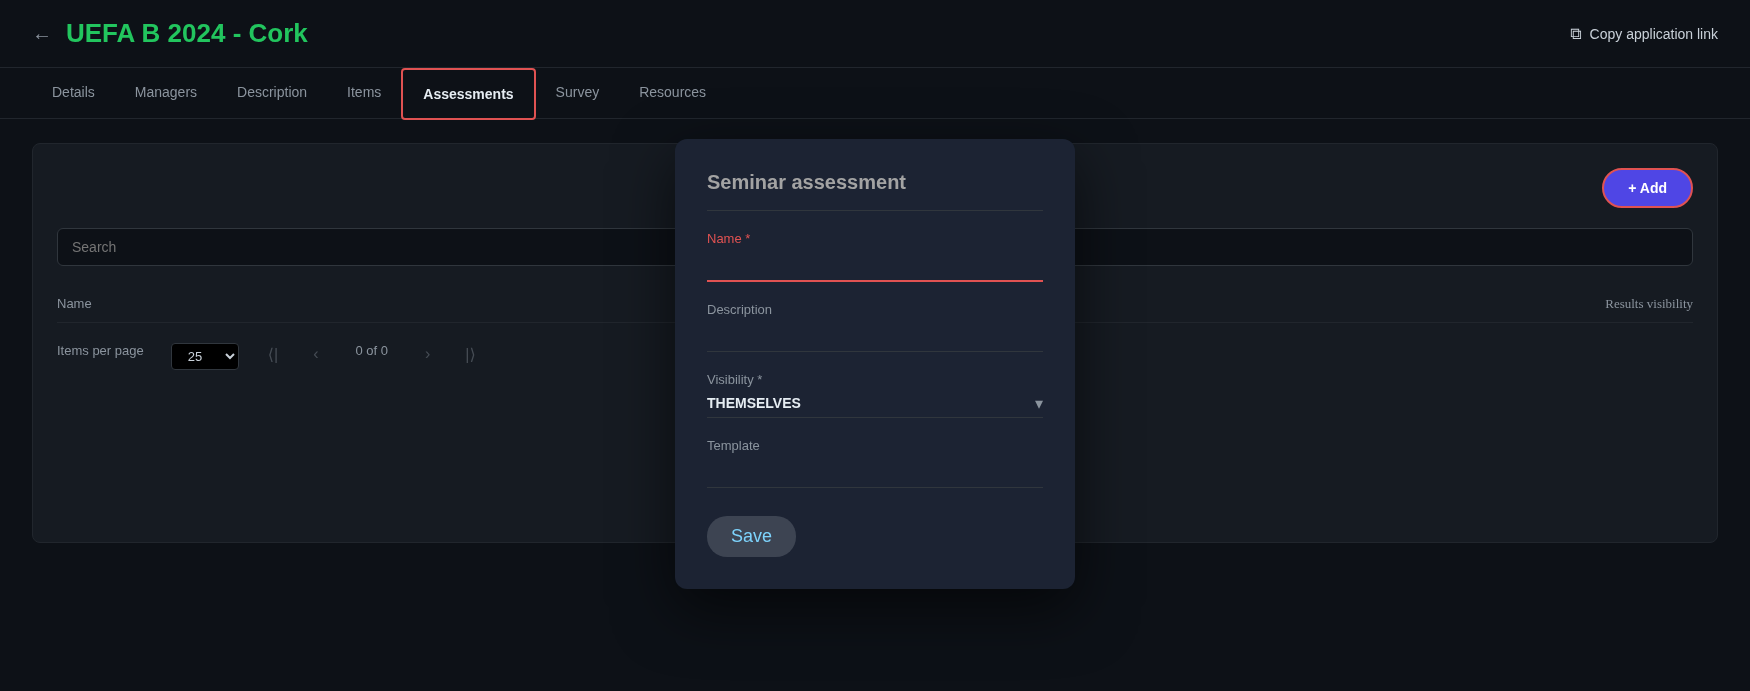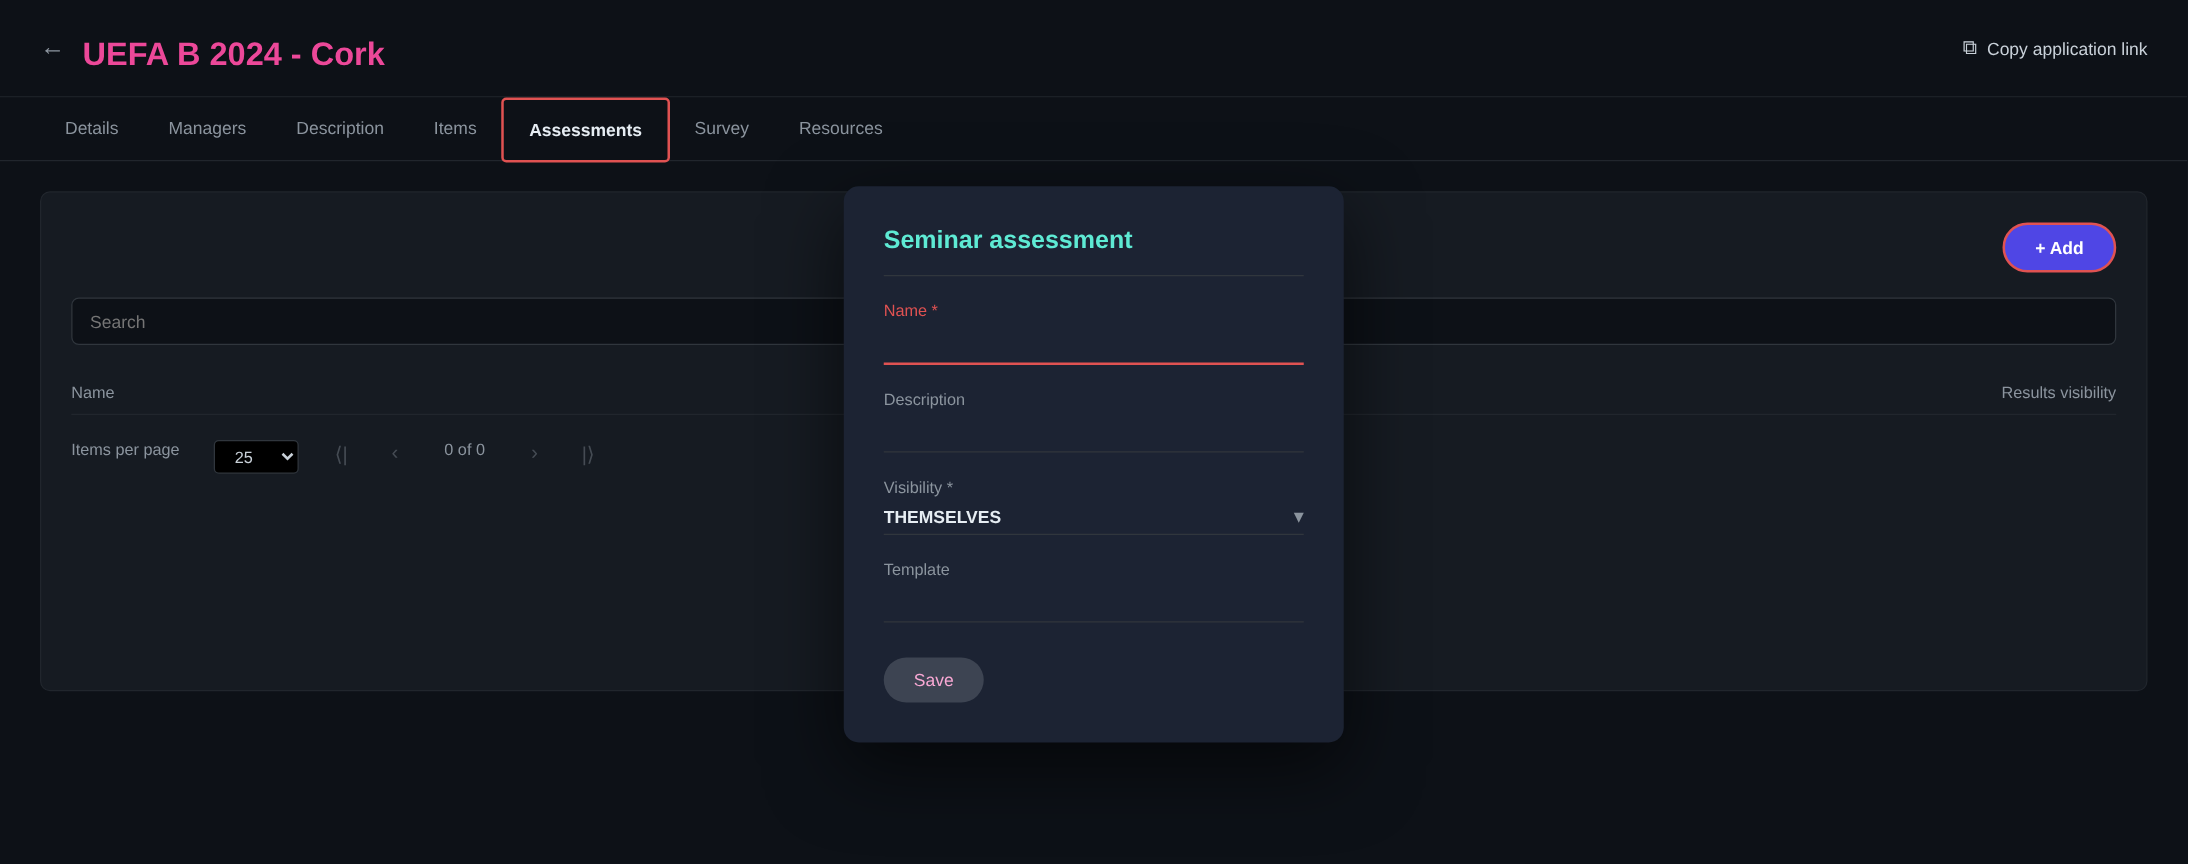--- a/index.html
+++ b/index.html
@@ -26,24 +26,23 @@
       display: flex;
       align-items: center;
       gap: 14px;
     }
     .back-arrow {
       color: #8b949e;
       font-size: 20px;
       cursor: pointer;
     }
     .page-title {
-      color: #ec4899;
+      color: #22c55e;
       font-size: 26px;
       font-weight: 700;
-      margin-top: 10px;
     }
     .copy-link-btn {
       display: flex;
       align-items: center;
       gap: 8px;
       color: #c9d1d9;
       background: none;
       border: none;
       cursor: pointer;
       font-size: 14px;
@@ -127,21 +126,21 @@
     }
 
     .table-header {
       display: flex;
       padding: 10px 0;
       border-bottom: 1px solid #21262d;
       color: #8b949e;
       font-size: 13px;
     }
     .col-name { flex: 1; }
-    .col-visibility { width: 200px; text-align: right; }
+    .col-visibility { width: 200px; text-align: right; font-family: Liberation Serif, serif; }
 
     .pagination {
       display: flex;
       align-items: flex-start;
       gap: 23px;
       margin-top: 20px;
       font-size: 13px;
       color: #8b949e;
     }
     .per-page-label { margin-right: 4px; }
@@ -184,21 +183,21 @@
       border-radius: 12px;
       padding: 32px;
       width: 400px;
       pointer-events: all;
       box-shadow: 0 20px 60px rgba(0,0,0,0.6);
     }
 
     .modal-title {
       font-size: 20px;
       font-weight: 700;
-      color: #5eead4;
+      color: #a3a3a3;
       margin-bottom: 16px;
     }
 
     .modal-divider {
       border: none;
       border-top: 1px solid #30363d;
       margin-bottom: 20px;
     }
 
     .form-group {
@@ -268,25 +267,25 @@
 
     .visibility-label {
       font-size: 13px;
       color: #8b949e;
       display: block;
       margin-bottom: 2px;
     }
 
     .save-btn {
       background-color: #3d4452;
-      color: #f9a8d4;
+      color: #7dd3fc;
       border: none;
       border-radius: 20px;
       padding: 10px 24px;
-      font-size: 14px;
+      font-size: 18px;
       cursor: pointer;
       margin-top: 8px;
     }
   </style>
 </head>
 <body>
 
 <div class="header">
   <div class="header-left">
     <span class="back-arrow">←</span>

